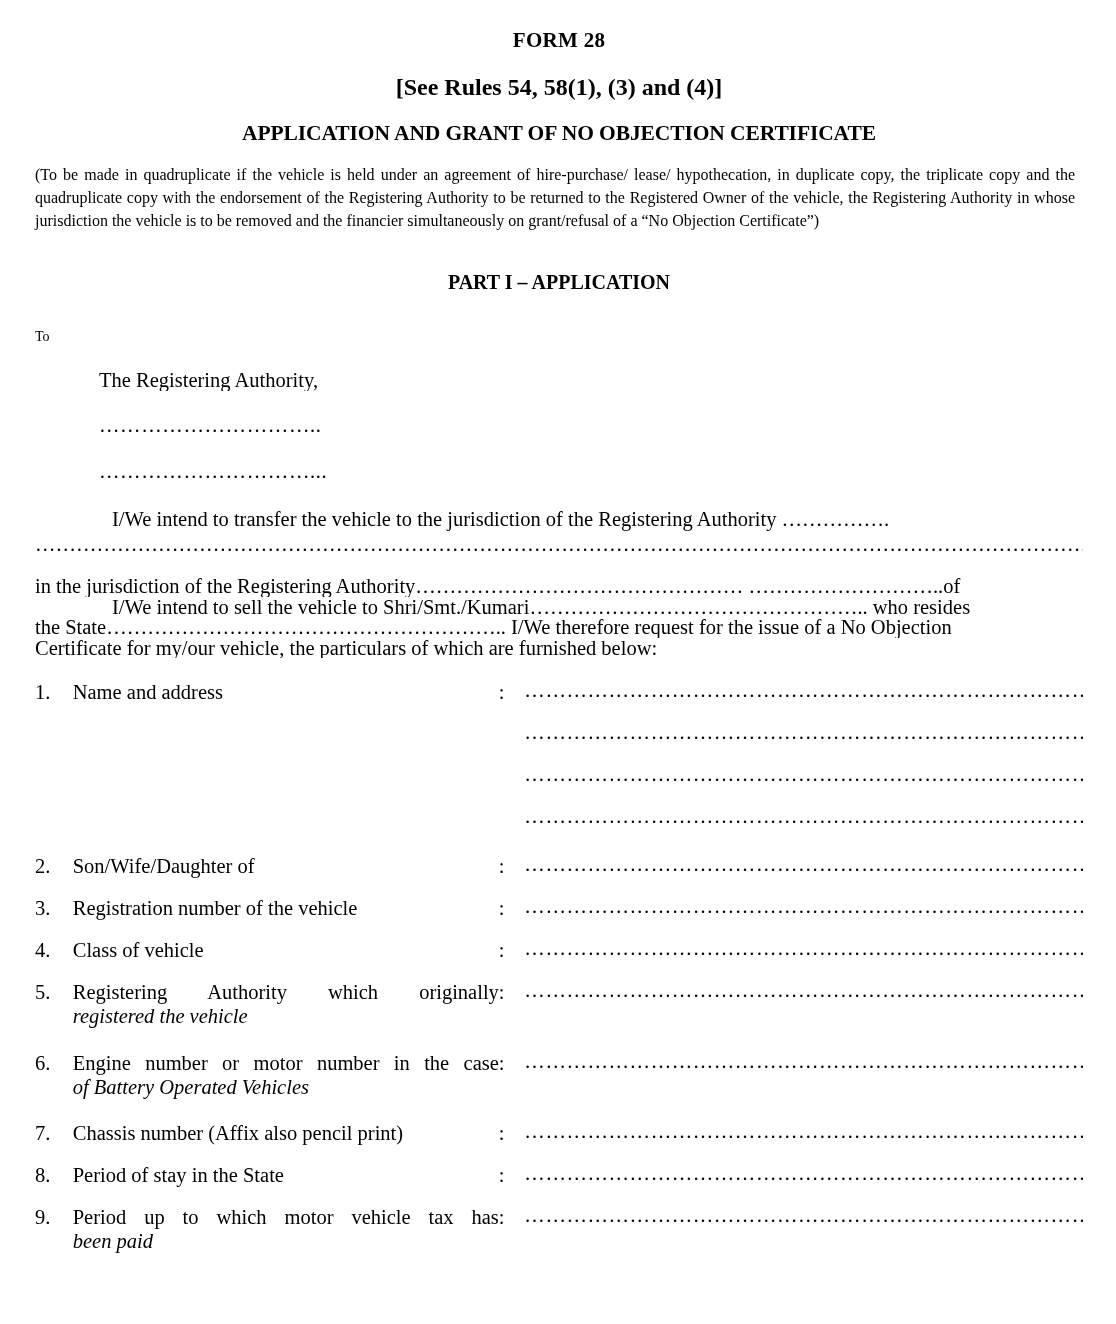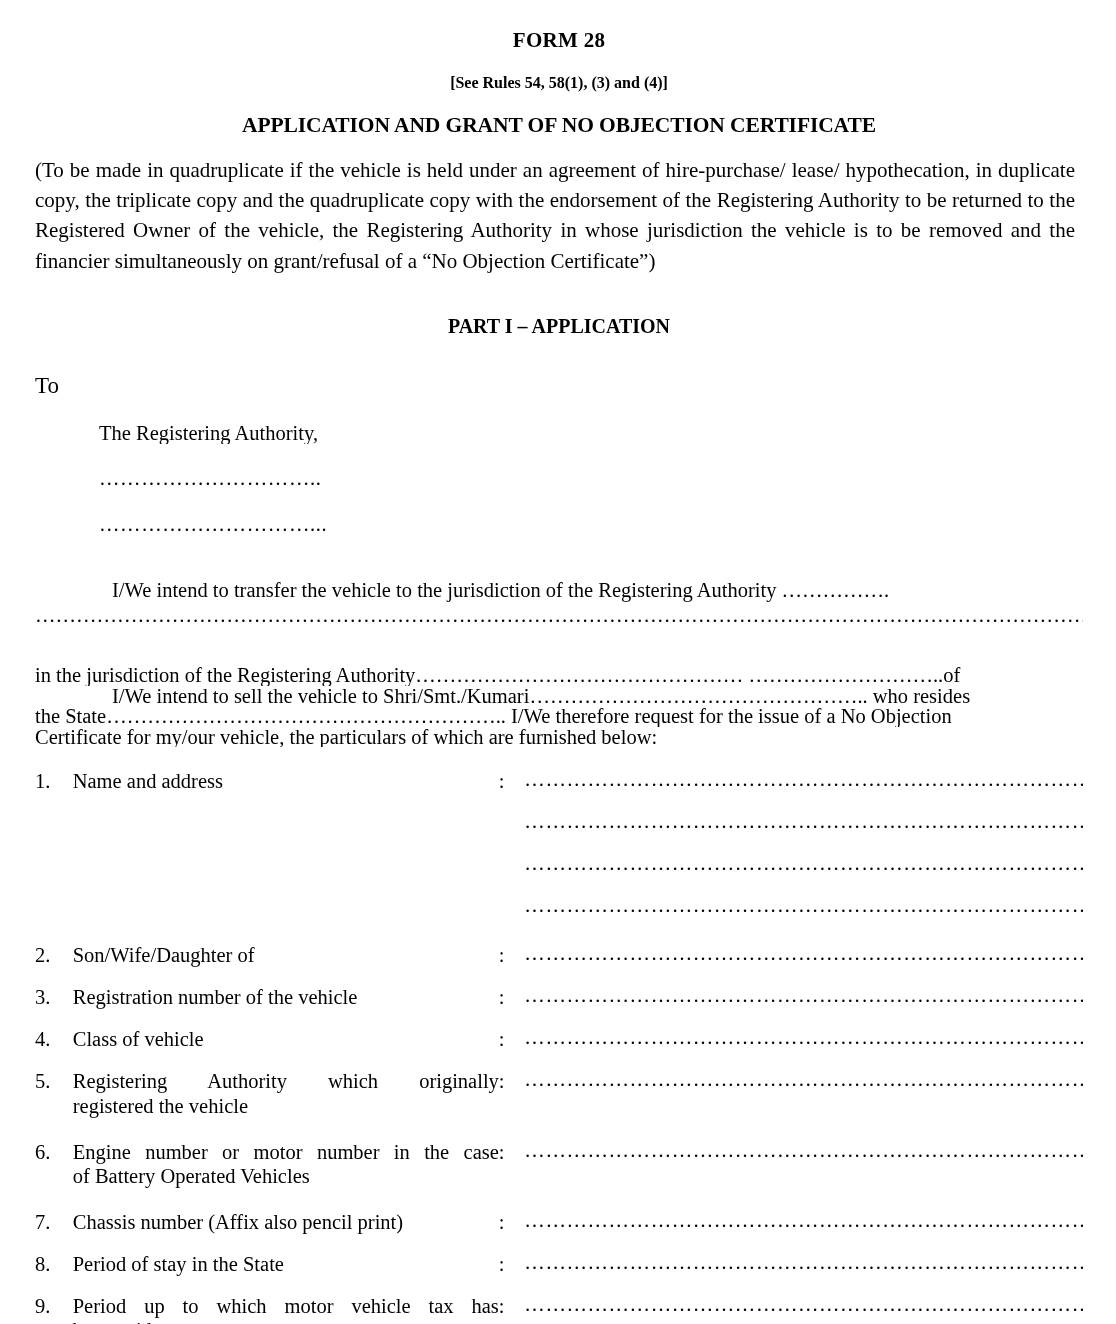--- a/index.html
+++ b/index.html
@@ -30,45 +30,45 @@
     text-align: center;
     font-weight: bold;
     line-height: 1.0;
   }
   .form-no {
     font-size: 21px;
     letter-spacing: 0.3px;
     margin: 12px 0 0 0;
   }
   .see-rules {
-    font-size: 16px;
+    font-size: 24px;
     margin: 24px 0 0 0;
   }
   .main-title {
     font-size: 21.5px;
     margin: 24px 0 0 0;
     letter-spacing: -0.1px;
     text-align: center;
   }
   .part-title {
     font-size: 20px;
     margin: 40px 0 0 0;
   }
 
   
   .intro {
-    font-size: 21px;
+    font-size: 16px;
     line-height: 1.45;
     text-align: justify;
     margin: 18px 8px 0 0;
     hyphens: none;
   }
 
   .to-label {
-    font-size: 23px;
+    font-size: 14px;
     margin: 38px 0 0 0;
     line-height: 1.0;
   }
   .indent-block {
     margin-left: 64px;
   }
   .ra-line {
     font-size: 20.5px;
     margin-top: 26px;
     line-height: 1.0;
@@ -83,21 +83,21 @@
     white-space: nowrap;
     overflow: hidden;
     display: block;
     height: 22px;
   }
 
   .para-just {
     font-size: 20.5px;
     line-height: 1.42;
     text-align: justify;
-    margin-top: 40px;
+    margin-top: 22px;
     word-spacing: 0px;
   }
   .indent-first { text-indent: 77px; }
 
   .fullrow {
     font-size: 20.5px;
     line-height: 1.0;
     white-space: nowrap;
     overflow: hidden;
     display: block;
@@ -130,20 +130,21 @@
     text-align-last: left;
   }
   td.lbl.just > .jline {
     text-align: justify;
     text-align-last: justify;
     display: block;
   }
   td.lbl.just > .jlast {
     text-align: center;
     display: block;
+    font-style: italic;
   }
   td.colon {
     width: 25px;
     text-align: left;
   }
   td.ans {
     width: 548px;
     overflow: hidden;
   }
   .ansline {

